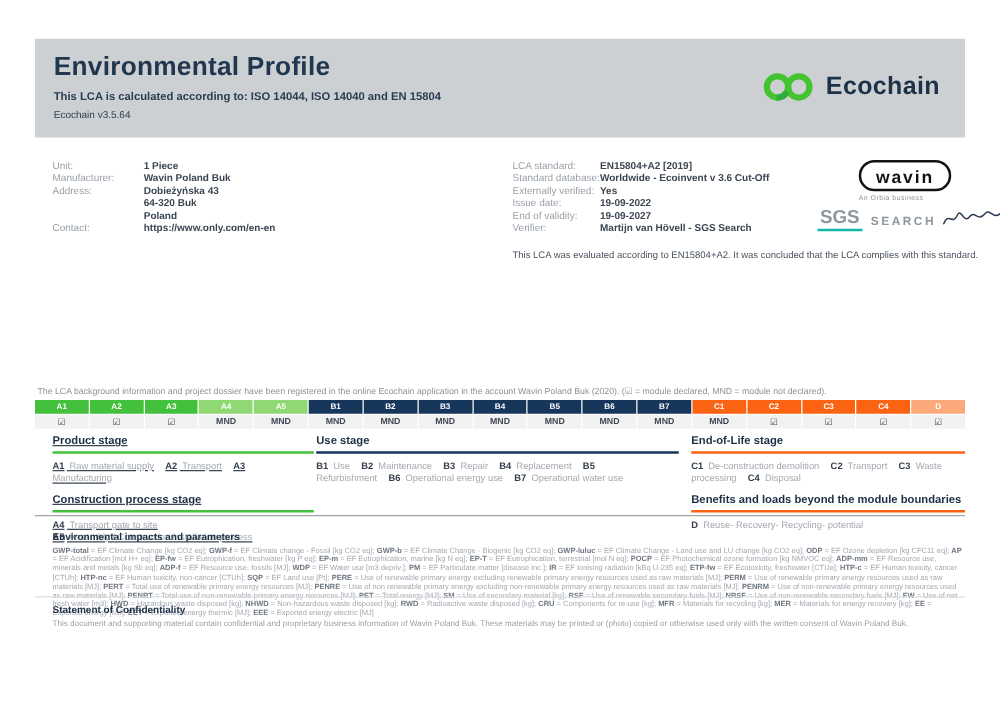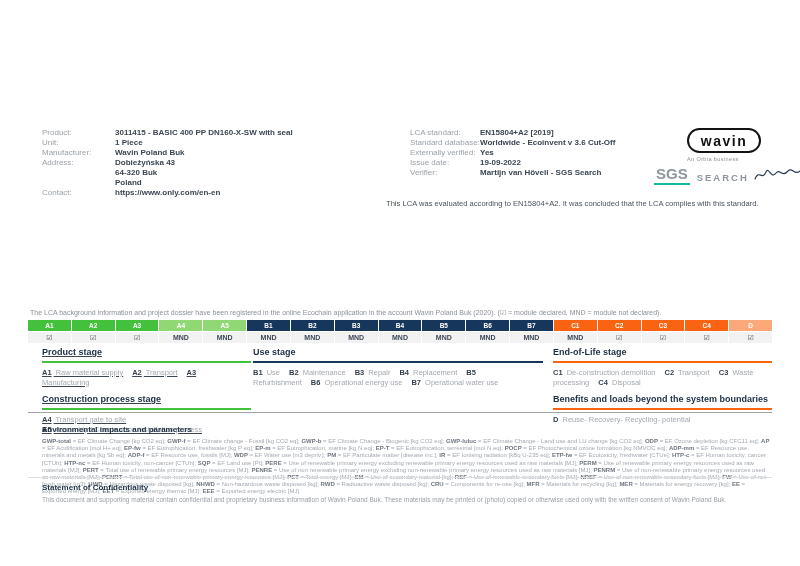--- a/index.html
+++ b/index.html
@@ -15,21 +15,21 @@
   .version { margin-top:5px; font-size:8px; color:#2a3d52; }
   .ecochain-logo { position:absolute; right:20px; top:26px; display:flex; align-items:center; gap:8px; }
   .brand { font-size:20px; font-weight:700; color:#1d3148; letter-spacing:.3px; }
 
   
   .info-block { position:absolute; top:128px; font-size:8px; line-height:10px; }
   .info-row { display:flex; }
   .info-label { width:73px; flex:0 0 73px; color:#9aa1a9; }
   .info-value { color:#3c4652; font-weight:600; white-space:pre-line; }
   #lca-info .info-label { width:70px; flex:0 0 70px; }
-  .eval-note { position:absolute; left:386px; top:199px; font-size:7.6px; color:#4a545f;
+  .eval-note { position:absolute; left:410px; top:199px; font-size:7.6px; color:#4a545f;
     white-space:nowrap; }
 
   
   .wavin { position:absolute; left:687px; top:128px; width:76px; text-align:left; }
   .wavin-oval { width:74px; height:25px; border:2.5px solid #131313; border-radius:13px;
     display:flex; align-items:center; justify-content:center; background:#fff; }
   .wavin-word { font-size:14px; font-weight:700; color:#131313; letter-spacing:1.5px; }
   .wavin-sub { margin-top:3px; font-size:5.5px; color:#8a9096; letter-spacing:.4px; }
   .sgs { position:absolute; left:654px; top:163px; display:flex; align-items:flex-end; gap:7px; }
   .sgs-mark { font-size:15px; font-weight:700; color:#8e959c;
@@ -68,26 +68,35 @@
   
   .confidentiality { position:absolute; left:28px; top:477px; width:744px;
     border-top:1px solid #dcdfe2; padding:5px 0 0 14px; }
   .conf-text { font-size:6.5px; line-height:8px; color:#9aa0a6; width:728px; }
 </style>
 </head>
 <body>
 
 <div class="page">
 
+  <div class="band">
+    <div class="title">Environmental Profile</div>
+    <div class="subtitle">This LCA is calculated according to: ISO 14044, ISO 14040 and EN 15804</div>
+    <div class="version">Ecochain v3.5.64</div>
+    <div class="ecochain-logo">
+      <svg width="44" height="25" viewBox="0 0 44 25">
+        <circle cx="13" cy="12.5" r="8.5" fill="none" stroke="#43c330" stroke-width="5"></circle>
+        <circle cx="30" cy="12.5" r="8.5" fill="none" stroke="#43c330" stroke-width="5"></circle>
+        <circle cx="13" cy="12.5" r="8.5" fill="none" stroke="#2fae3e" stroke-width="5" stroke-dasharray="10 44" stroke-dashoffset="-4"></circle>
+      </svg>
+      <span class="brand">Ecochain</span>
+    </div>
+  </div>
 
   <div id="product-info" class="info-block" style="left:42px;">
-      <div class="info-row">
-        <span class="info-label">Product:</span>
-        <span class="info-value">3011415 - BASIC 400 PP DN160-X-SW with seal</span>
-      </div>
       <div class="info-row">
         <span class="info-label">Unit:</span>
         <span class="info-value">1 Piece</span>
       </div>
       <div class="info-row">
         <span class="info-label">Manufacturer:</span>
         <span class="info-value">Wavin Poland Buk</span>
       </div>
       <div class="info-row">
         <span class="info-label">Address:</span>
@@ -109,20 +118,24 @@
         <span class="info-label">Standard database:</span>
         <span class="info-value">Worldwide - Ecoinvent v 3.6 Cut-Off</span>
       </div>
       <div class="info-row">
         <span class="info-label">Externally verified:</span>
         <span class="info-value">Yes</span>
       </div>
       <div class="info-row">
         <span class="info-label">Issue date:</span>
         <span class="info-value">19-09-2022</span>
+      </div>
+      <div class="info-row">
+        <span class="info-label">End of validity:</span>
+        <span class="info-value">19-09-2027</span>
       </div>
       <div class="info-row">
         <span class="info-label">Verifier:</span>
         <span class="info-value">Martijn van Hövell - SGS Search</span>
       </div>
     </div>
   <div class="eval-note">This LCA was evaluated according to EN15804+A2. It was concluded that the LCA complies with this standard.</div>
 
   <div class="wavin">
     <div class="wavin-oval">
@@ -196,21 +209,21 @@
         <div class="legend-title" style="border-bottom-color: rgb(23, 54, 92);">Use stage</div>
         <div class="legend-items"><span class="legend-item"><b class="item-code">B1</b> Use</span><span class="legend-item"><b class="item-code">B2</b> Maintenance</span><span class="legend-item"><b class="item-code">B3</b> Repair</span><span class="legend-item"><b class="item-code">B4</b> Replacement</span><span class="legend-item"><b class="item-code">B5</b> Refurbishment</span><span class="legend-item"><b class="item-code">B6</b> Operational energy use</span><span class="legend-item"><b class="item-code">B7</b> Operational water use</span></div>
       </div>
     </div>
   <div id="legend-col-2" class="legend-col" style="left:553px;width:219px;">
       <div class="legend-section">
         <div class="legend-title" style="border-bottom-color: rgb(249, 99, 17);">End-of-Life stage</div>
         <div class="legend-items"><span class="legend-item"><b class="item-code">C1</b> De-construction demolition</span><span class="legend-item"><b class="item-code">C2</b> Transport</span><span class="legend-item"><b class="item-code">C3</b> Waste processing</span><span class="legend-item"><b class="item-code">C4</b> Disposal</span></div>
       </div>
       <div class="legend-section">
-        <div class="legend-title" style="border-bottom-color: rgb(249, 99, 17);">Benefits and loads beyond the system boundaries</div>
+        <div class="legend-title" style="border-bottom-color: rgb(249, 99, 17);">Benefits and loads beyond the module boundaries</div>
         <div class="legend-items"><span class="legend-item"><b class="item-code">D</b> Reuse- Recovery- Recycling- potential</span></div>
       </div>
     </div>
 
   <div class="impacts">
     <div class="sec-head">Environmental impacts and parameters</div>
     <div id="impacts-text" class="impacts-text"><b class="imp-code">GWP-total</b> = EF Climate Change [kg CO2 eq]; <b class="imp-code">GWP-f</b> = EF Climate change - Fossil [kg CO2 eq]; <b class="imp-code">GWP-b</b> = EF Climate Change - Biogenic [kg CO2 eq]; <b class="imp-code">GWP-luluc</b> = EF Climate Change - Land use and LU change [kg CO2 eq]; <b class="imp-code">ODP</b> = EF Ozone depletion [kg CFC11 eq]; <b class="imp-code">AP</b> = EF Acidification [mol H+ eq]; <b class="imp-code">EP-fw</b> = EF Eutrophication, freshwater [kg P eq]; <b class="imp-code">EP-m</b> = EF Eutrophication, marine [kg N eq]; <b class="imp-code">EP-T</b> = EF Eutrophication, terrestrial [mol N eq]; <b class="imp-code">POCP</b> = EF Photochemical ozone formation [kg NMVOC eq]; <b class="imp-code">ADP-mm</b> = EF Resource use, minerals and metals [kg Sb eq]; <b class="imp-code">ADP-f</b> = EF Resource use, fossils [MJ]; <b class="imp-code">WDP</b> = EF Water use [m3 depriv.]; <b class="imp-code">PM</b> = EF Particulate matter [disease inc.]; <b class="imp-code">IR</b> = EF Ionising radiation [kBq U-235 eq]; <b class="imp-code">ETP-fw</b> = EF Ecotoxicity, freshwater [CTUe]; <b class="imp-code">HTP-c</b> = EF Human toxicity, cancer [CTUh]; <b class="imp-code">HTP-nc</b> = EF Human toxicity, non-cancer [CTUh]; <b class="imp-code">SQP</b> = EF Land use [Pt]; <b class="imp-code">PERE</b> = Use of renewable primary energy excluding renewable primary energy resources used as raw materials [MJ]; <b class="imp-code">PERM</b> = Use of renewable primary energy resources used as raw materials [MJ]; <b class="imp-code">PERT</b> = Total use of renewable primary energy resources [MJ]; <b class="imp-code">PENRE</b> = Use of non renewable primary energy excluding non-renewable primary energy resources used as raw materials [MJ]; <b class="imp-code">PENRM</b> = Use of non-renewable primary energy resources used as raw materials [MJ]; <b class="imp-code">PENRT</b> = Total use of non-renewable primary energy resources [MJ]; <b class="imp-code">PET</b> = Total energy [MJ]; <b class="imp-code">SM</b> = Use of secondary material [kg]; <b class="imp-code">RSF</b> = Use of renewable secondary fuels [MJ]; <b class="imp-code">NRSF</b> = Use of non-renewable secondary fuels [MJ]; <b class="imp-code">FW</b> = Use of net fresh water [m3]; <b class="imp-code">HWD</b> = Hazardous waste disposed [kg]; <b class="imp-code">NHWD</b> = Non-hazardous waste disposed [kg]; <b class="imp-code">RWD</b> = Radioactive waste disposed [kg]; <b class="imp-code">CRU</b> = Components for re-use [kg]; <b class="imp-code">MFR</b> = Materials for recycling [kg]; <b class="imp-code">MER</b> = Materials for energy recovery [kg]; <b class="imp-code">EE</b> = Exported energy [MJ]; <b class="imp-code">EET</b> = Exported energy thermic [MJ]; <b class="imp-code">EEE</b> = Exported energy electric [MJ]</div>
   </div>
 
   <div class="confidentiality">

